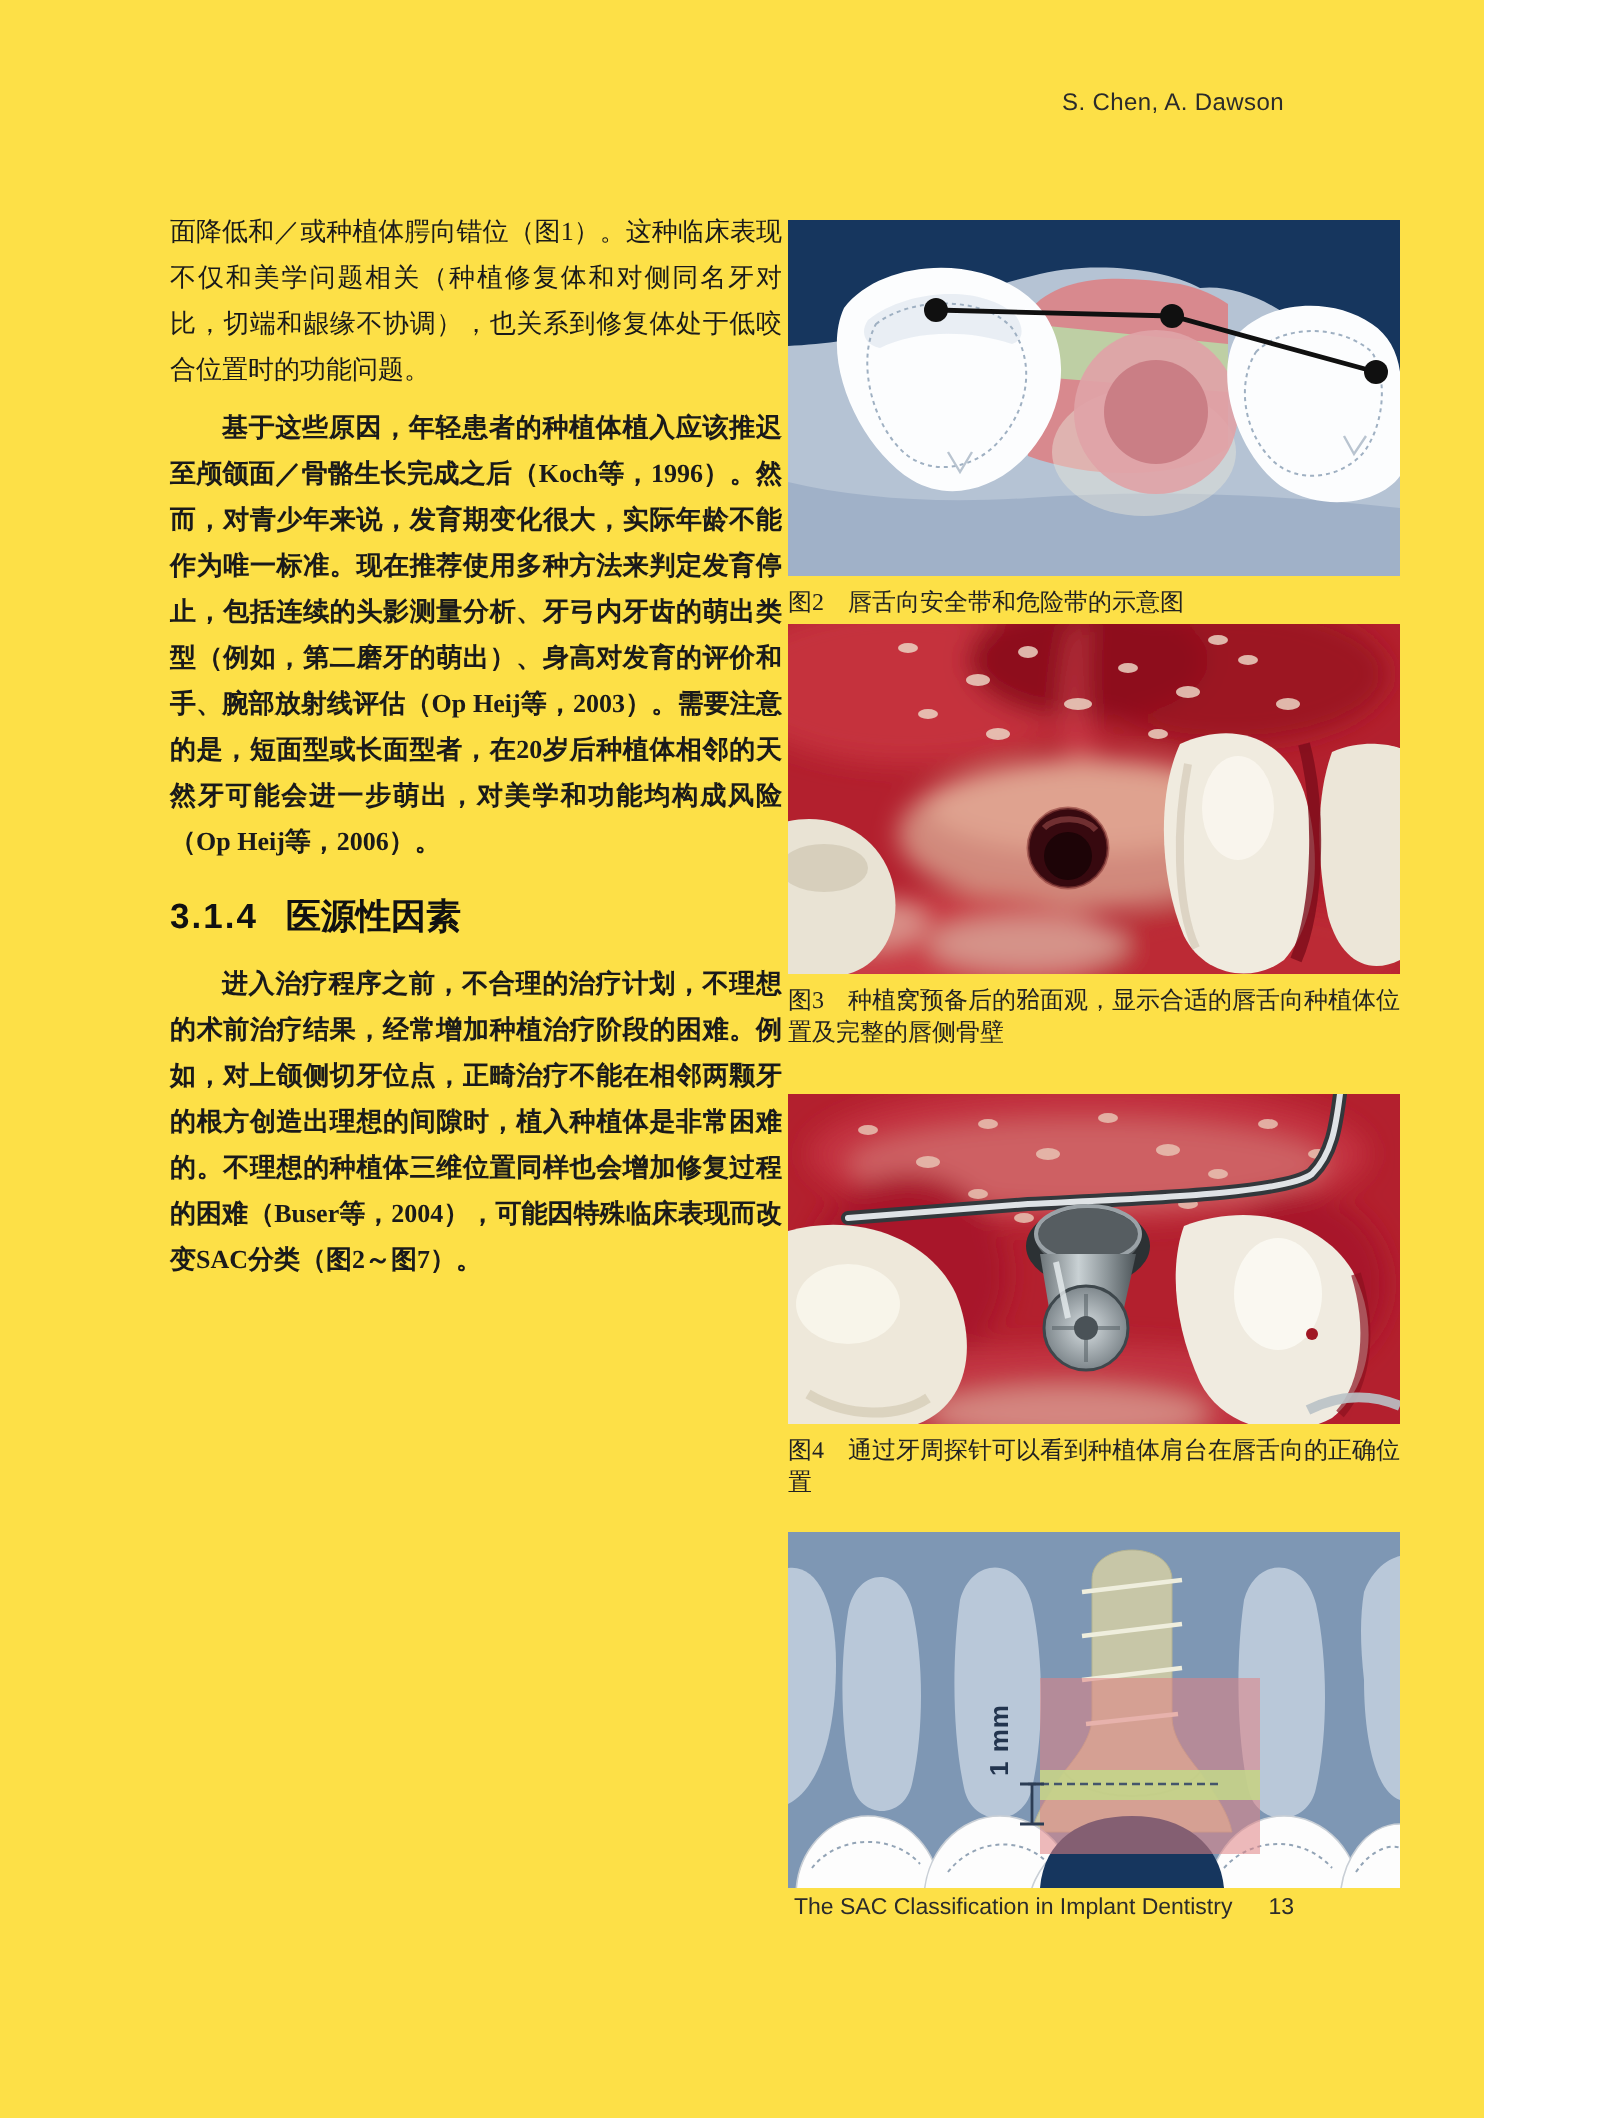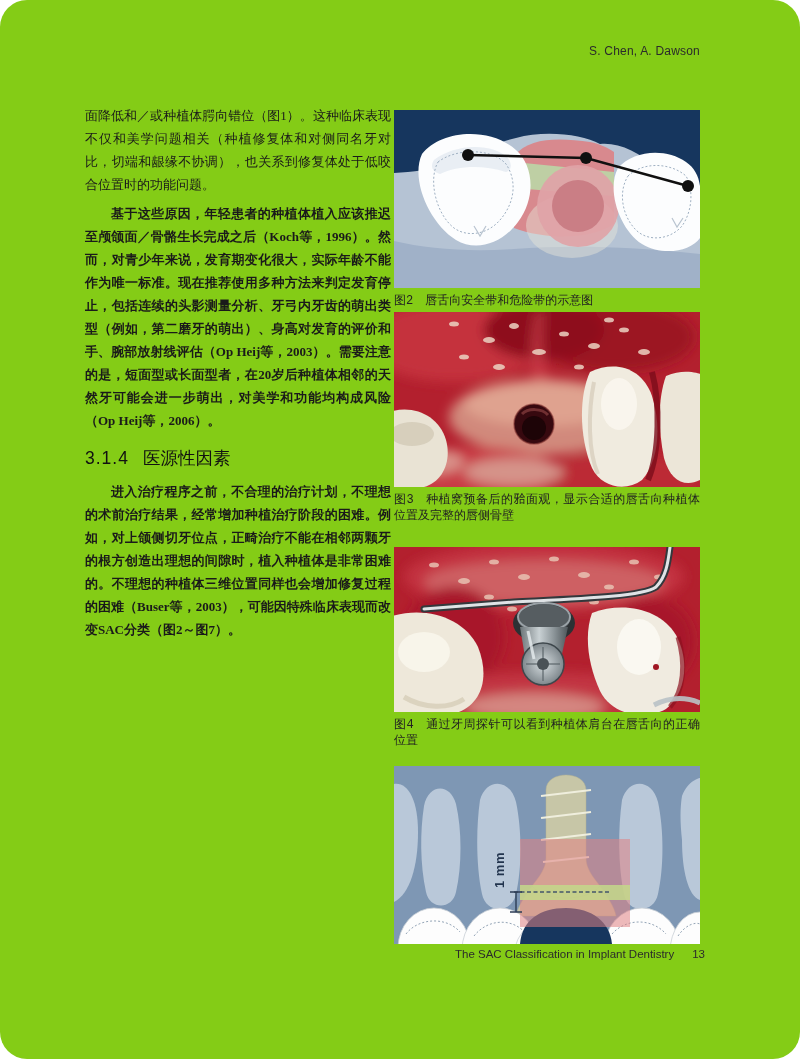--- a/index.html
+++ b/index.html
@@ -4,35 +4,35 @@
 <style>
   :root{
     --navy:#16365e; --light-tissue:#b5c3d4; --lower-tissue:#a0b1c8;
     --danger-red:#d8898e; --safety-green:#bdd3a5;
     --implant-pink-outer:#dfa3a7; --implant-pink-inner:#ca7e85;
     --steel-blue:#7e97b4; --root-gray:#b9c8d9; --implant-tan:#c7c6a7;
     --overlay-red:#e08183; --overlay-green:#c3d88a;
     --photo-red:#b3202e; --tooth-white:#efeadd; --ink:#1a1a1a;
   }
   html,body{margin:0;padding:0;background:#ffffff;}
-  .page{position:relative;width:800px;height:1059px;background:#84cc16;overflow:hidden;
-        font-family:"Liberation Serif",serif;color:var(--ink);border-radius:27px;}
+  .page{position:relative;width:742px;height:1059px;background:#fde047;overflow:hidden;
+        font-family:"Liberation Serif",serif;color:var(--ink);}
   .header{position:absolute;top:44px;right:100px;font-family:"Liberation Sans",sans-serif;
           font-size:12px;color:#2b2b2b;letter-spacing:.2px;}
   .left-col{position:absolute;left:85px;top:104px;width:306px;}
   .left-col p{margin:0 0 6px;font-size:13px;line-height:23px;text-align:justify;
               text-justify:inter-ideograph;}
   .left-col p.indent{text-indent:2em;font-weight:bold;}
   .section-heading{margin:14px 0 10px;font-family:"Liberation Sans",sans-serif;
-                   font-weight:normal;font-size:17.5px;color:#111;}
+                   font-weight:bold;font-size:17.5px;color:#111;}
   .section-heading .num{margin-right:14px;letter-spacing:1px;}
   .right-col{position:absolute;left:394px;top:110px;width:306px;}
   figure{margin:0;padding:0;}
   figure svg{display:block;}
-  figcaption{font-family:Liberation Mono, monospace;font-size:12px;line-height:16px;
+  figcaption{font-family:Liberation Serif, serif;font-size:12px;line-height:16px;
              color:#222;margin-top:5px;text-align:justify;}
   figcaption .fig-label{margin-right:12px;}
   .fig3-m{margin-top:3px;} .fig4-m{margin-top:23px;} .fig5-m{margin-top:17px;}
   .footer{position:absolute;top:948px;right:95px;font-family:Liberation Sans, sans-serif;
           font-size:11.5px;color:#2b2b2b;}
   .footer .page-num{margin-left:18px;}
   .mm-label{font-family:"Liberation Sans",sans-serif;font-size:13px;font-weight:bold;
             fill:#22344e;letter-spacing:.5px;}
 </style>
 </head>
@@ -41,21 +41,21 @@
 <div class="page">
 
   <div class="header">S. Chen, A. Dawson</div>
 
   <div class="left-col">
     <p>面降低和／或种植体腭向错位（图1）。这种临床表现不仅和美学问题相关（种植修复体和对侧同名牙对比，切端和龈缘不协调），也关系到修复体处于低咬合位置时的功能问题。</p>
     <p class="indent">基于这些原因，年轻患者的种植体植入应该推迟至颅颌面／骨骼生长完成之后（Koch等，1996）。然而，对青少年来说，发育期变化很大，实际年龄不能作为唯一标准。现在推荐使用多种方法来判定发育停止，包括连续的头影测量分析、牙弓内牙齿的萌出类型（例如，第二磨牙的萌出）、身高对发育的评价和手、腕部放射线评估（Op Heij等，2003）。需要注意的是，短面型或长面型者，在20岁后种植体相邻的天然牙可能会进一步萌出，对美学和功能均构成风险（Op Heij等，2006）。</p>
     <div class="section-heading">
       <span class="num">3.1.4</span><span>医源性因素</span>
     </div>
-    <p class="indent">进入治疗程序之前，不合理的治疗计划，不理想的术前治疗结果，经常增加种植治疗阶段的困难。例如，对上颌侧切牙位点，正畸治疗不能在相邻两颗牙的根方创造出理想的间隙时，植入种植体是非常困难的。不理想的种植体三维位置同样也会增加修复过程的困难（Buser等，2003），可能因特殊临床表现而改变SAC分类（图2～图7）。</p>
+    <p class="indent">进入治疗程序之前，不合理的治疗计划，不理想的术前治疗结果，经常增加种植治疗阶段的困难。例如，对上颌侧切牙位点，正畸治疗不能在相邻两颗牙的根方创造出理想的间隙时，植入种植体是非常困难的。不理想的种植体三维位置同样也会增加修复过程的困难（Buser等，2004），可能因特殊临床表现而改变SAC分类（图2～图7）。</p>
   </div>
 
   <div class="right-col">
 
     <figure>
       <svg width="306" height="178" viewBox="0 0 306 178">
         <rect x="0" y="0" width="306" height="178" style="fill:var(--light-tissue)"></rect>
         <path d="M0 131 C34 139 74 142 120 139 C176 135 232 136 306 144 L306 178 H0 Z" style="fill:var(--lower-tissue)"></path>
         <path d="M0 0 H306 V96 C292 86 276 72 262 58 C246 42 224 32 206 34 C188 24 150 20 122 28 C96 34 78 44 58 52 C38 60 18 62 0 63 Z" style="fill:var(--navy)"></path>
         <path d="M120 46 C136 26 168 28 196 32 C206 34 214 38 220 42 L220 114 C196 130 152 130 120 118 Z" style="fill:var(--danger-red)"></path>

